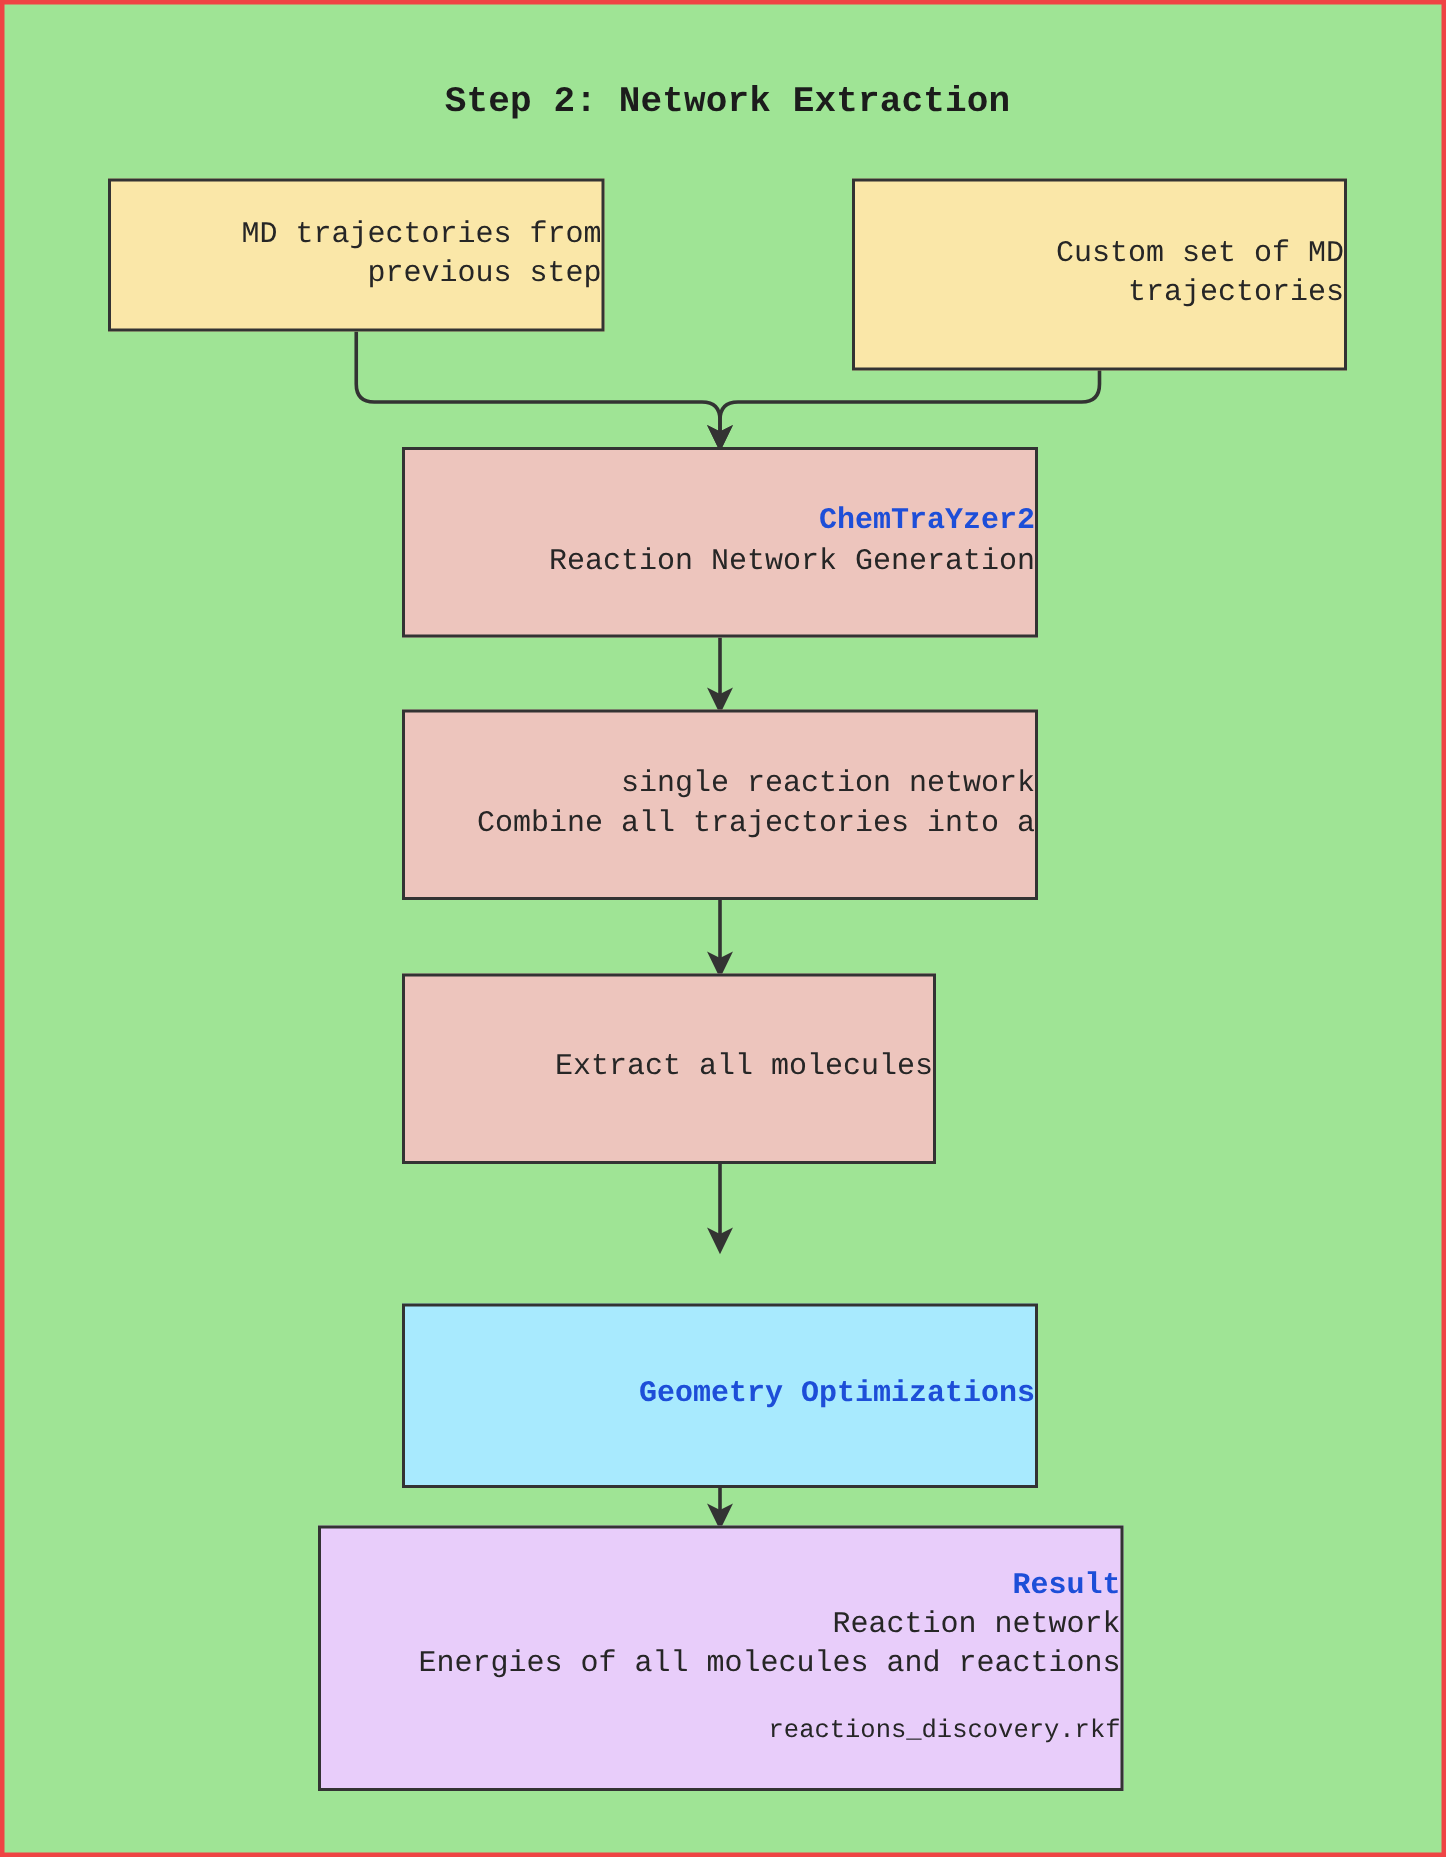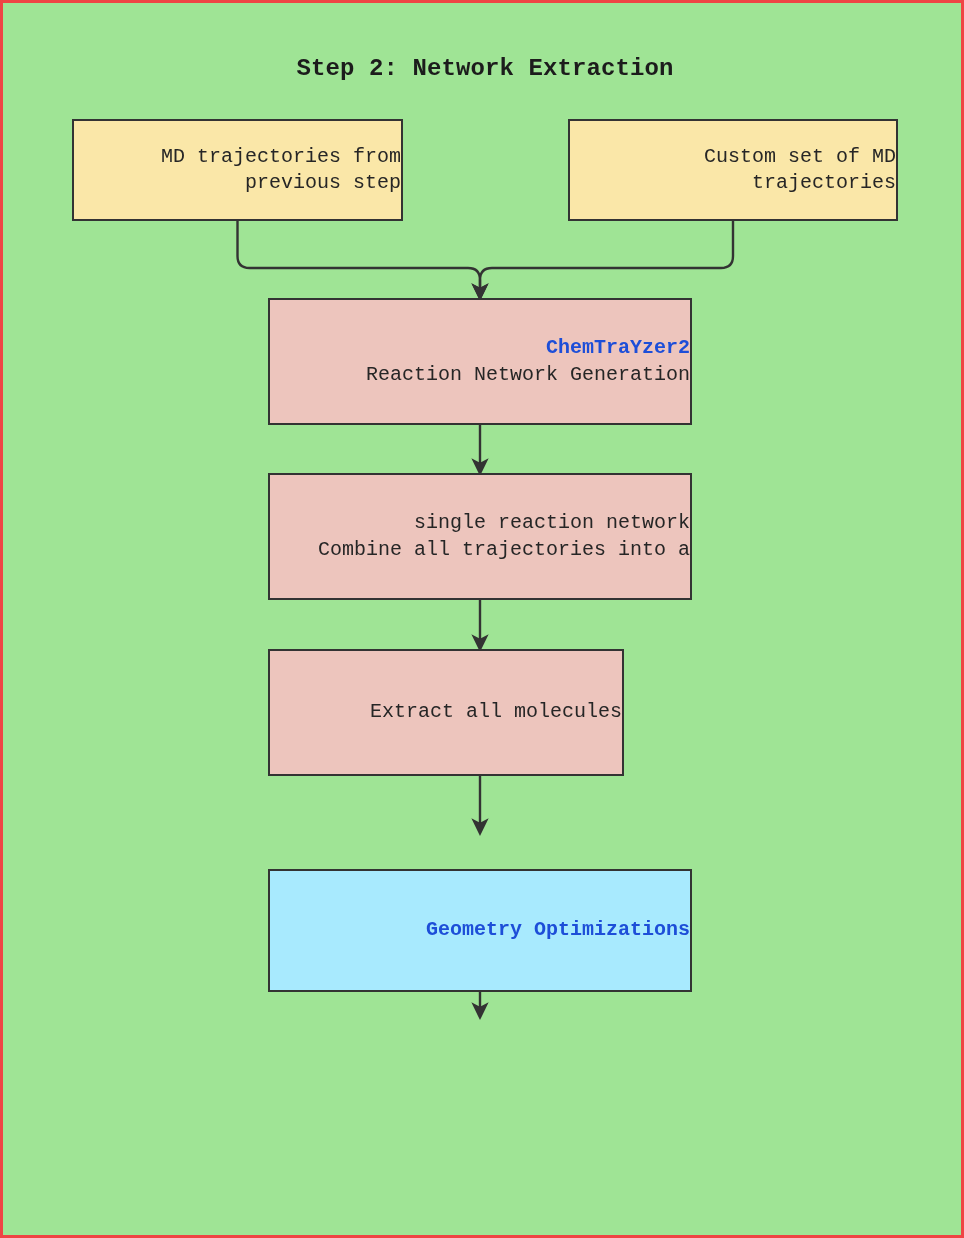--- a/index.html
+++ b/index.html
@@ -60,21 +60,21 @@
   .node .line-small {
     font-size: 17px;
     font-weight: normal;
   }
   .spacer {
     height: 20px;
   }
 
   
   #node-md-prev   { left: 69px;  top: 116px;  width: 331px; height: 102px; background: #FAE7A8; }
-  #node-custom-md { left: 565px; top: 116px;  width: 330px; height: 102px; background: #FAE7A8; }
+  #node-custom-md { left: 565px; top: 116px;  width: 330px; height: 128px; background: #FAE7A8; }
   #node-ctz2      { left: 265px; top: 295px;  width: 424px; height: 127px; background: #EDC5BD; }
   #node-combine   { left: 265px; top: 470px;  width: 424px; height: 127px; background: #EDC5BD; }
   #node-extract   { left: 265px; top: 646px;  width: 356px; height: 127px; background: #EDC5BD; }
   #node-geomopt   { left: 265px; top: 830px;  width: 424px; height: 123px; background: #A8EAFE; margin-top: 36px; }
   #node-result    { left: 209px; top: 1014px; width: 537px; height: 177px; background: #E8CDFA; }
 </style>
 </head>
 <body>
 
 <div id="canvas">
@@ -122,14 +122,21 @@
   </div>
 
   <div class="node" id="node-extract">
     <div class="line-normal">Extract all molecules</div>
   </div>
 
   <div class="node" id="node-geomopt">
     <div class="line-bold">Geometry Optimizations</div>
   </div>
 
+  <div class="node" id="node-result">
+    <div class="line-bold">Result</div>
+    <div class="line-normal">Reaction network</div>
+    <div class="line-normal">Energies of all molecules and reactions</div>
+    <div class="spacer"></div>
+    <div class="line-small">reactions_discovery.rkf</div>
+  </div>
 
 </div>
 
 </body></html>

